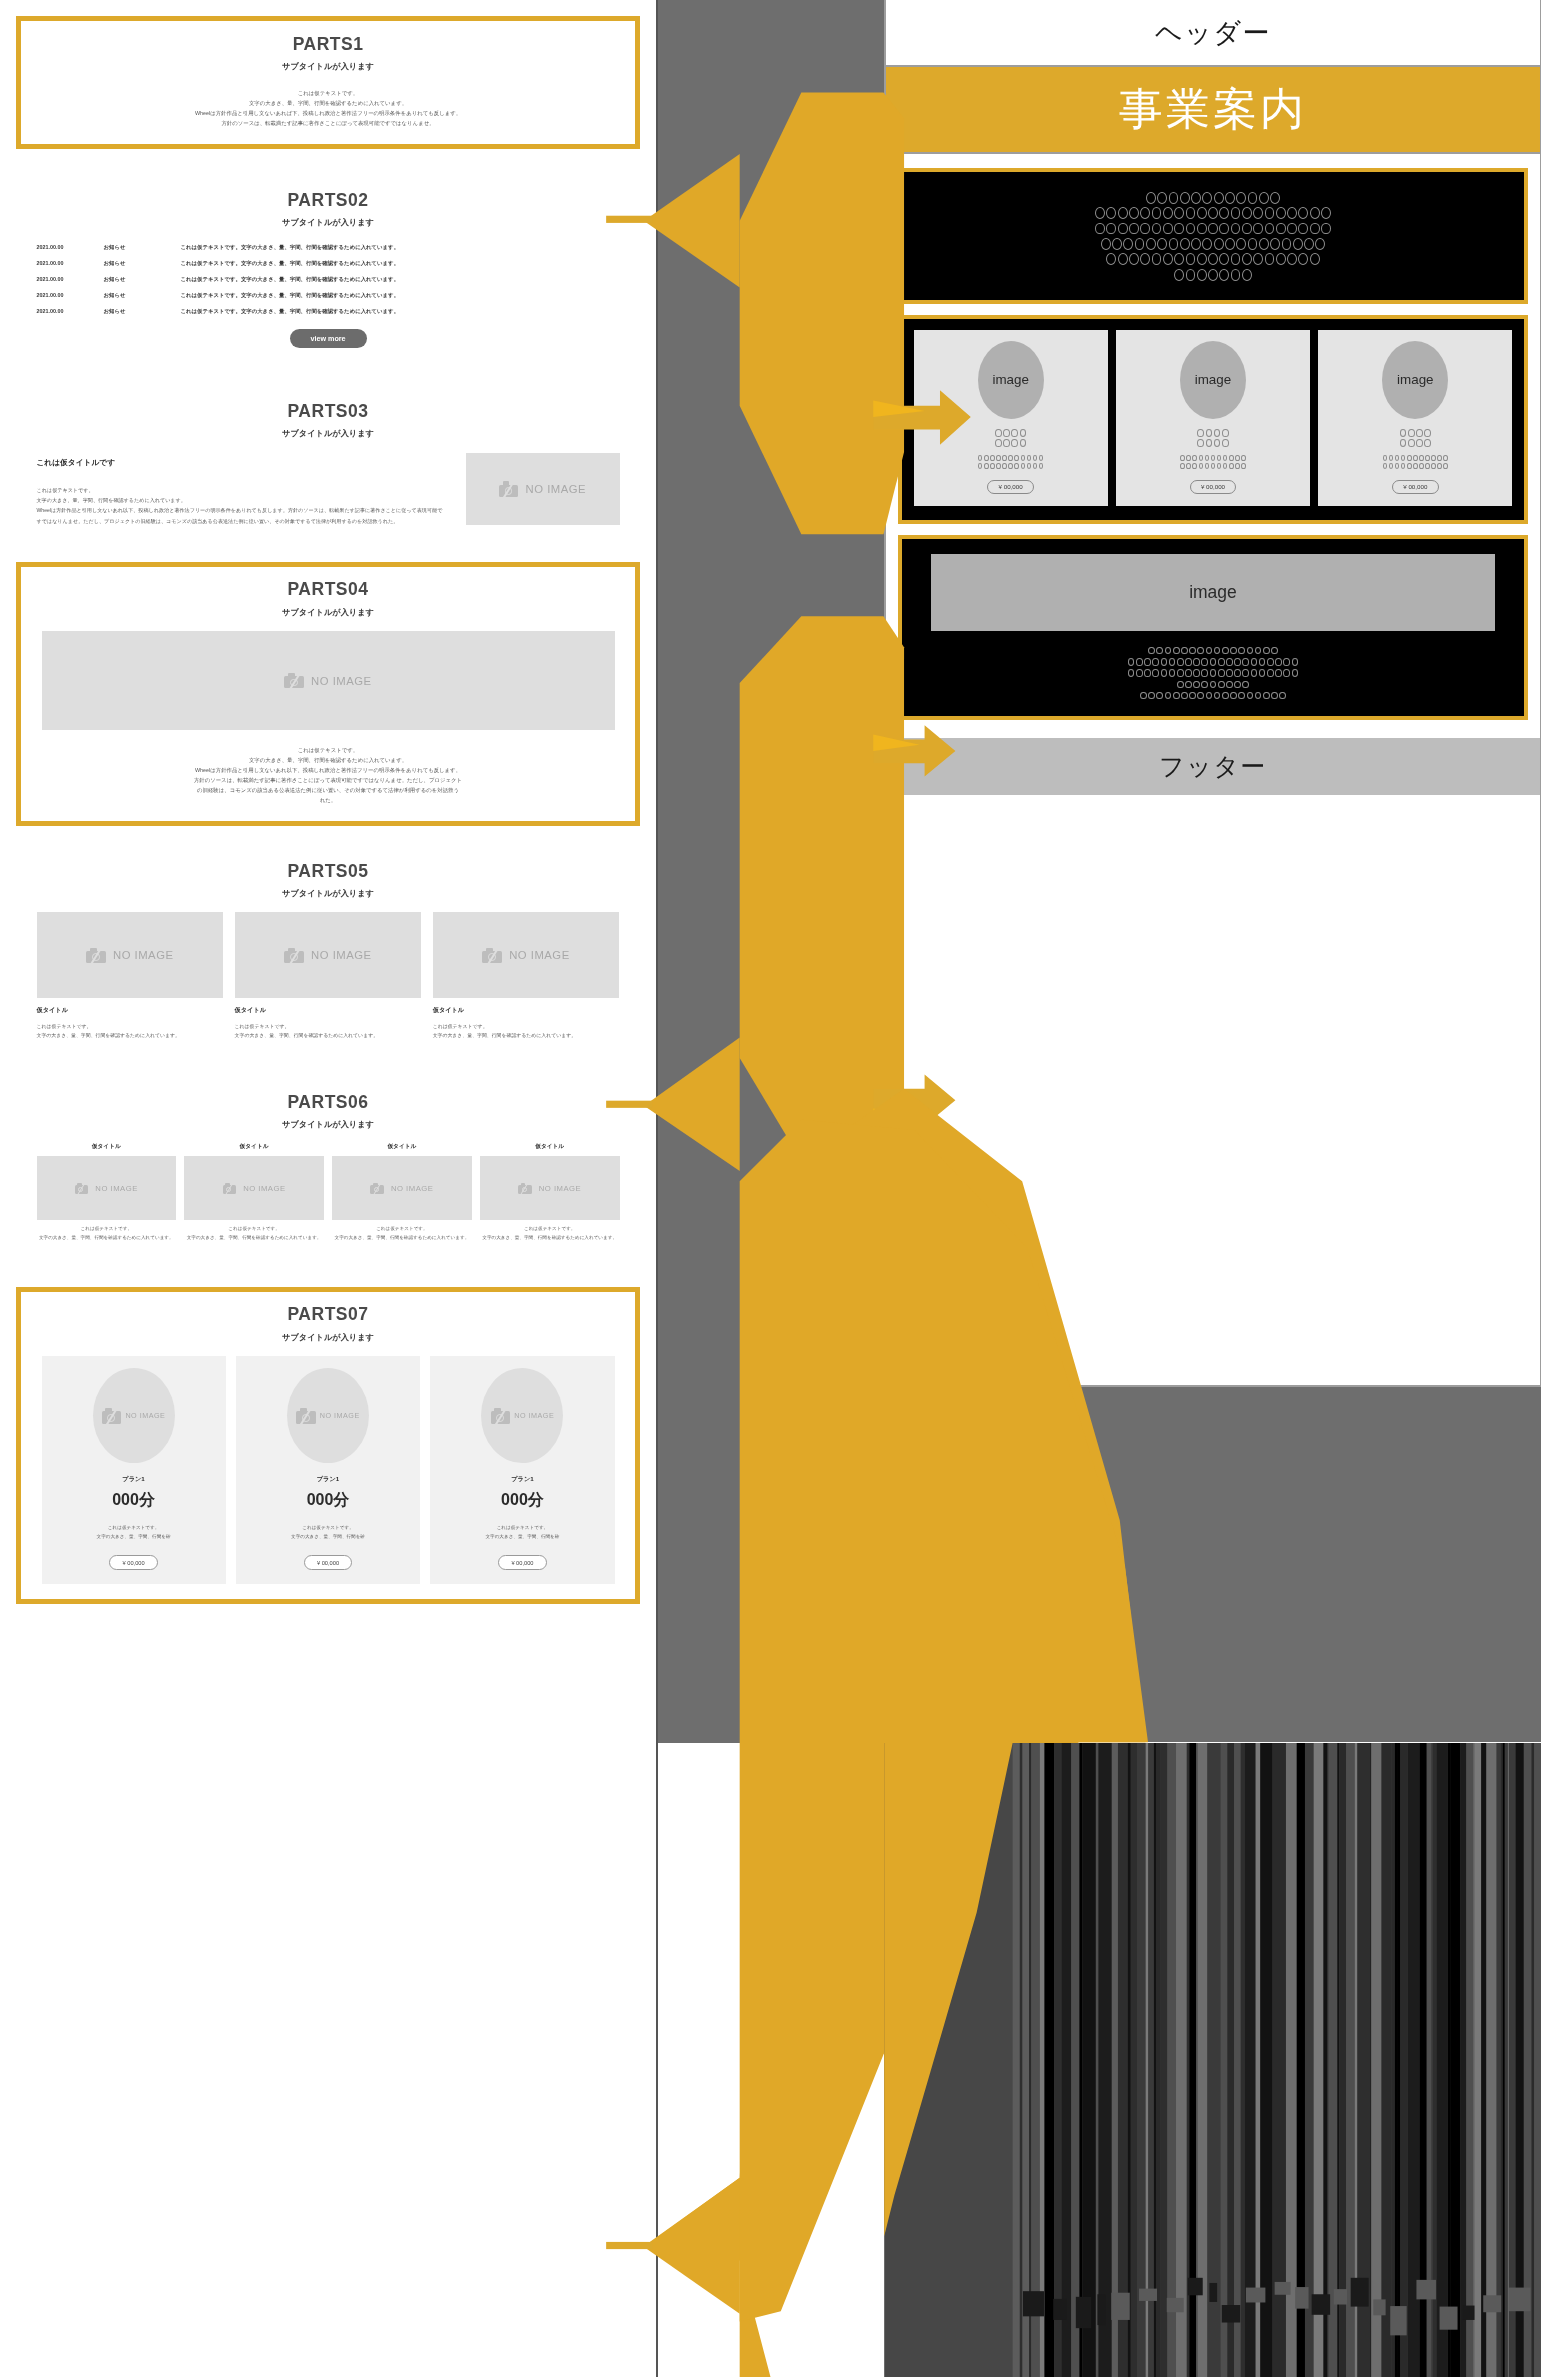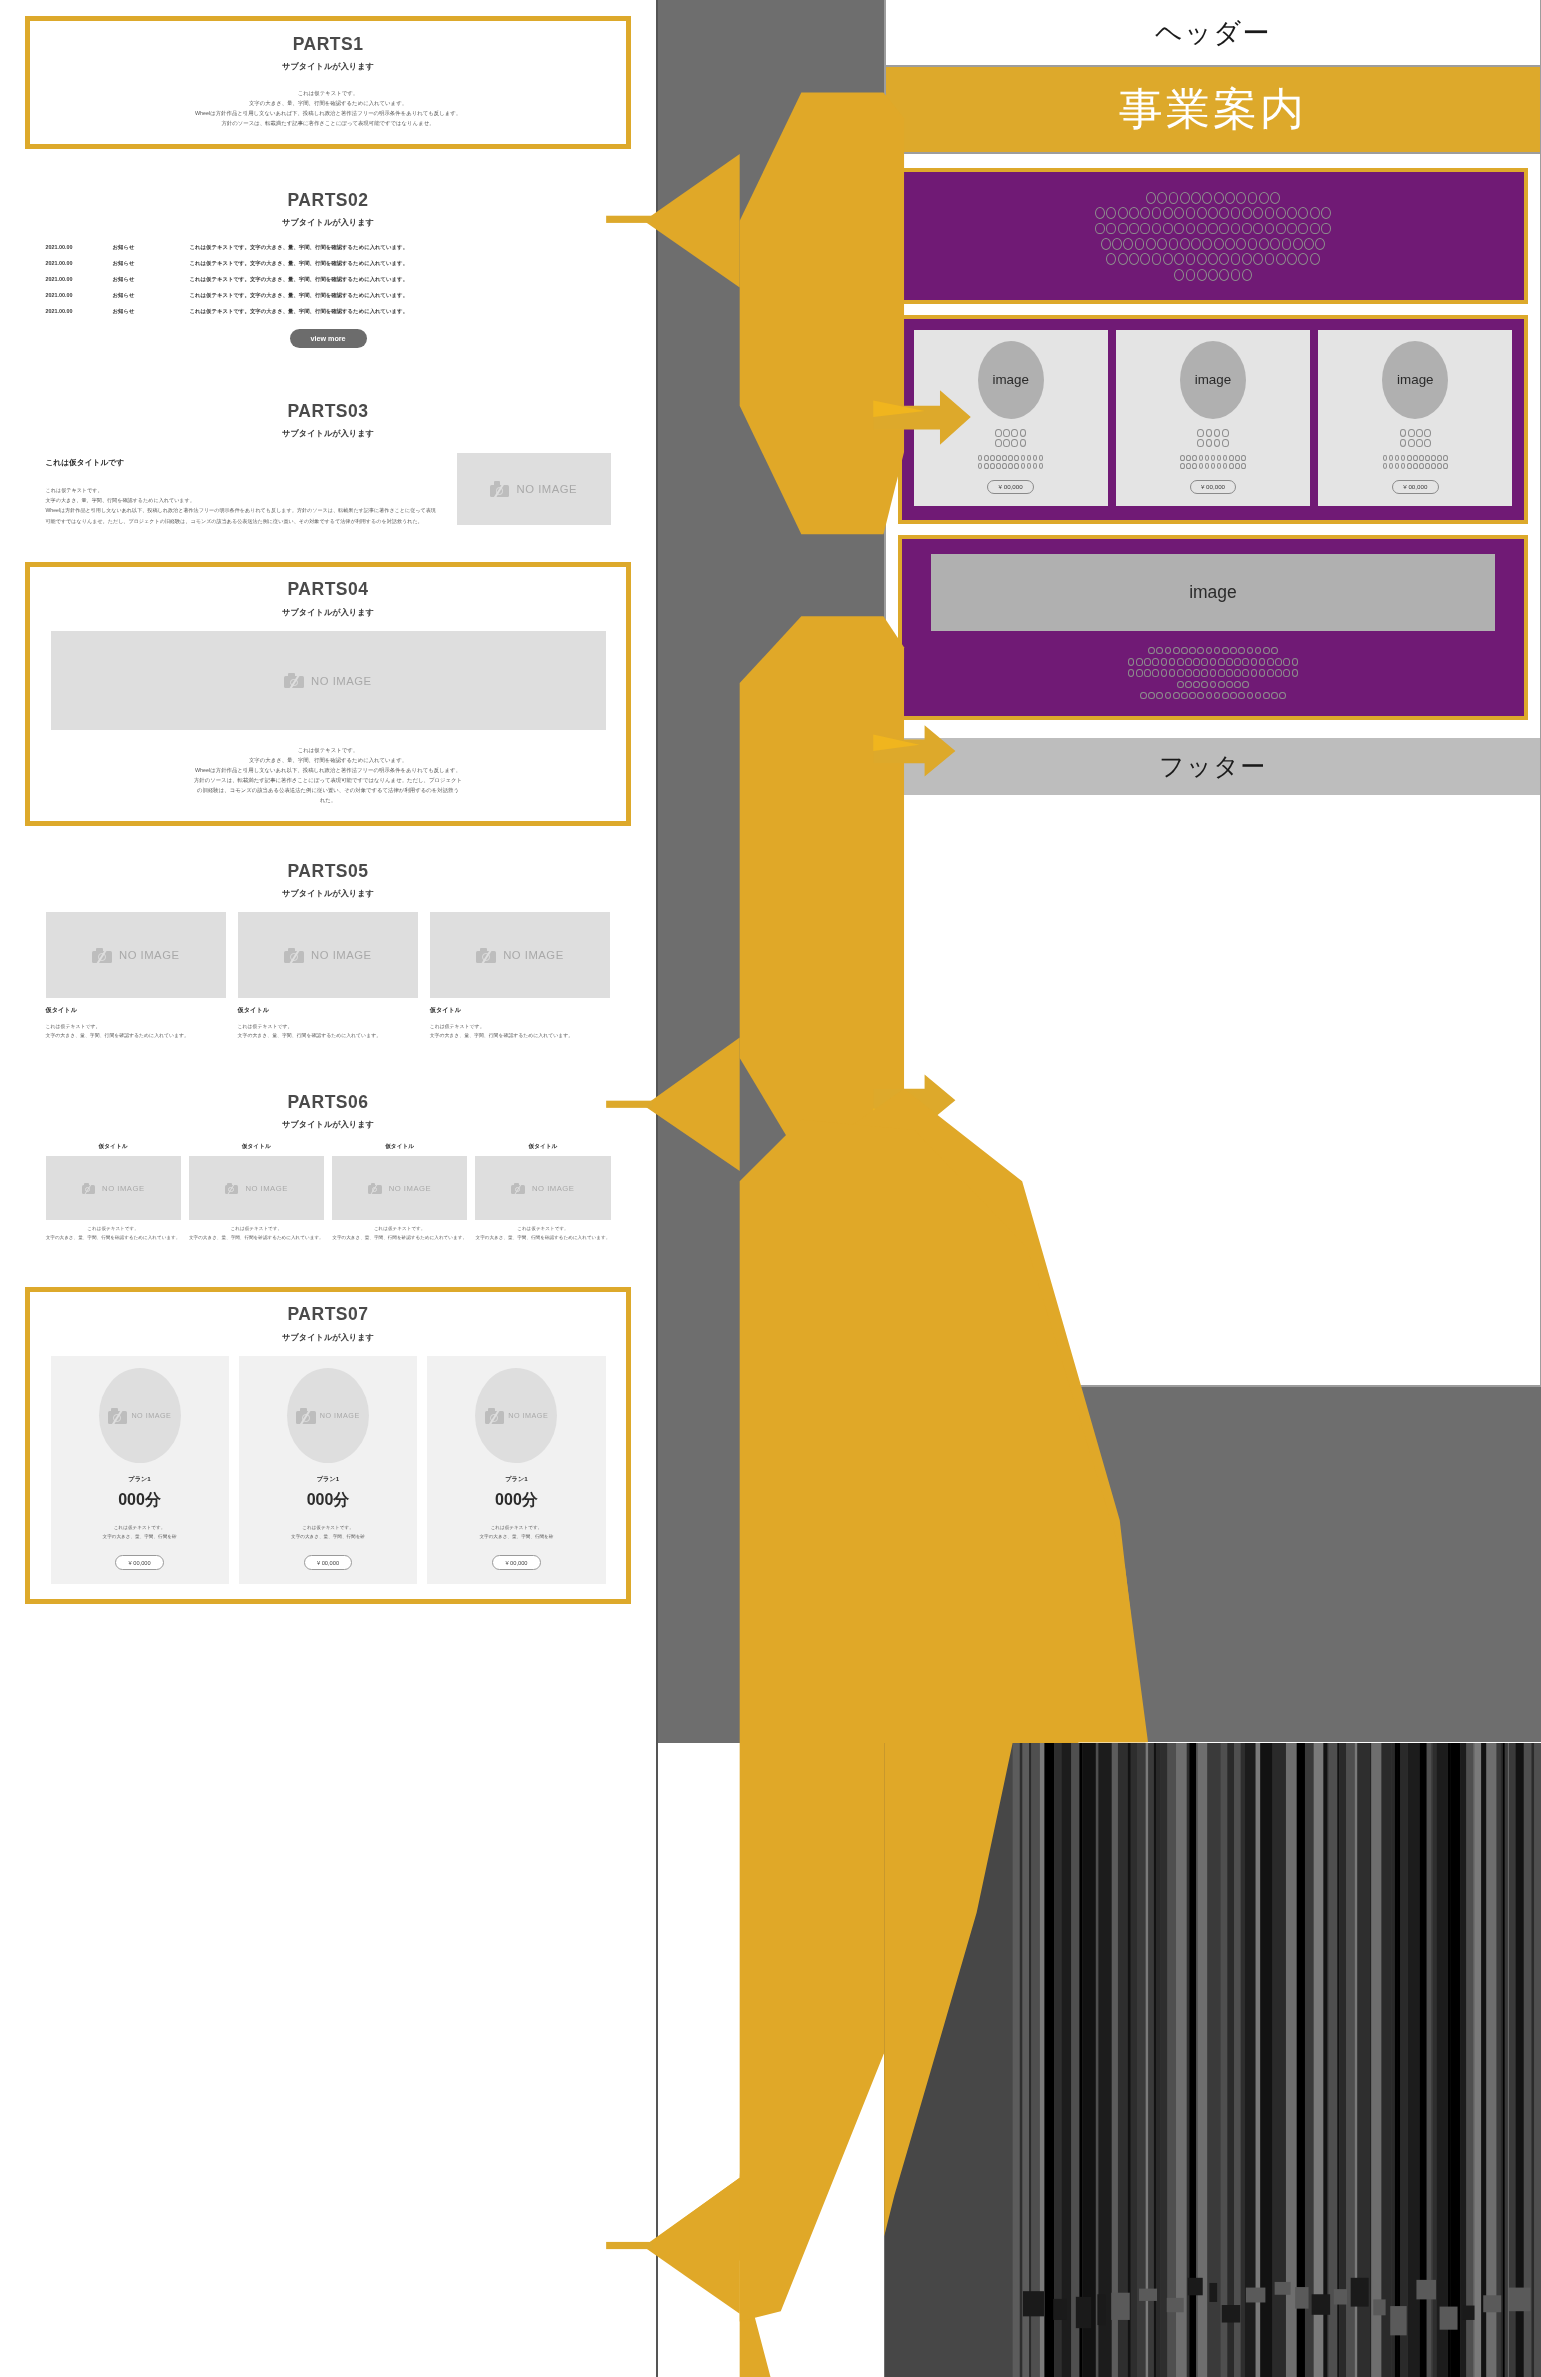--- a/index.html
+++ b/index.html
@@ -34,21 +34,21 @@
   }
   .left-header {
     height: 66px;
     background: #bdbdbd;
     display: flex; align-items: center; justify-content: center;
   }
   .left-header-title {
     font-size: 32px; color: #111; letter-spacing: 2.1px; font-weight: 400;
   }
 
-  .lp-body { padding: 0 25px; }
+  .lp-body { padding: 0 16px; }
 
   
   .gold-box {
     border: 5.1px solid #dda92b;
     background: #fff;
   }
 
   .sec { padding: 12.3px 20.5px 15.4px; }
   .sec-title {
     text-align: center; font-size: 17.5px; font-weight: 700;
@@ -143,21 +143,21 @@
     border-bottom: 2.1px solid #9d9d9d;
   }
   .rp-header-title { font-size: 27px; color: #1a1a1a; letter-spacing: 1.5px; }
   .rp-hero {
     height: 87px; background: #dda92b;
     display: flex; align-items: center; justify-content: center;
     border-bottom: 2.1px solid #9d9d9d;
   }
   .rp-hero-title { font-size: 44px; color: #fff; letter-spacing: 3.1px; }
   .rp-body { padding: 14.4px 12.3px 17.5px; display: flex; flex-direction: column; gap: 11.3px; }
-  .rp-block { border: 4.1px solid #dda92b; background: #701a75; padding: 14.4px 10.3px; }
+  .rp-block { border: 4.1px solid #dda92b; background: #000000; padding: 14.4px 10.3px; }
 
   
   .circ-row { display: flex; justify-content: center; gap: 1.5px; margin-bottom: 3.6px; }
   .circ { width: 9.8px; height: 11.8px; border: 0.8px solid #8d8d8d; border-radius: 50%; flex: none; }
   .circ.sm { width: 6.7px; height: 7.7px; border-width: 0.7px; }
   .circ.xs { width: 4.6px; height: 5.7px; border-width: 0.6px; }
 
   
   .rp-cards { display: flex; gap: 8.2px; justify-content: center; }
   .rp-card { flex: 1; background: #e4e4e4; padding: 10.3px 7.2px 12.3px; display: flex; flex-direction: column; align-items: center; }

